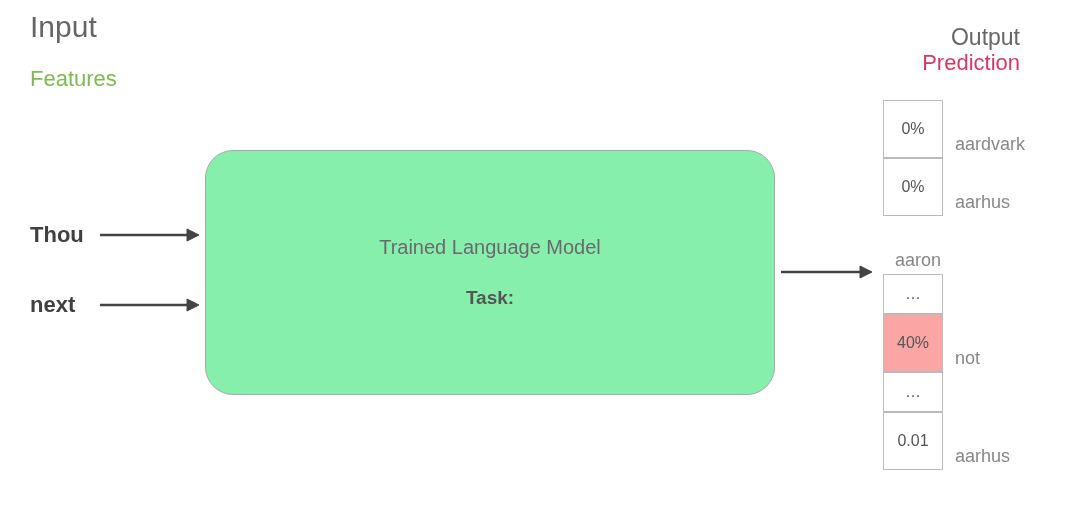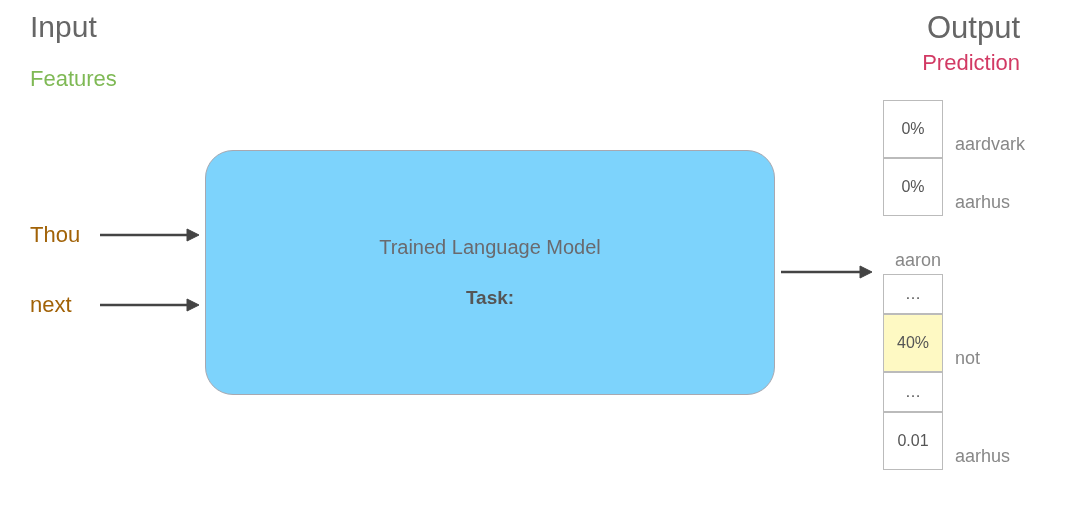--- a/index.html
+++ b/index.html
@@ -25,49 +25,49 @@
     left: 30px;
     top: 50px;
     font-size: 22px;
     color: #7fb955;
     font-weight: 400;
     margin-top: 16px;
   }
   .output-title {
     position: absolute;
     right: 60px;
-    top: 10px;
-    font-size: 31px;
+    top: 24px;
+    font-size: 23px;
     color: #666;
     font-weight: 300;
   }
   .prediction-label {
     position: absolute;
     right: 60px;
     top: 50px;
     font-size: 22px;
     color: #d23a64;
     font-weight: 400;
   }
   .input-word {
     position: absolute;
     left: 30px;
     font-size: 22px;
-    color: #a16207;
-    font-weight: 400;
+    color: #404040;
+    font-weight: 700;
   }
   .input-word-1 { top: 222px; }
   .input-word-2 { top: 292px; }
   .model-box {
     position: absolute;
     left: 205px;
     top: 150px;
     width: 570px;
     height: 245px;
-    background: #7dd3fc;
+    background: #86efac;
     border: 1px solid #a8a8b0;
     border-radius: 28px;
     text-align: center;
     display: flex;
     flex-direction: column;
     justify-content: center;
     align-items: center;
   }
   .model-title {
     font-size: 20px;
@@ -104,21 +104,21 @@
     align-items: center;
     justify-content: center;
     font-size: 16px;
     color: #555;
     background: #fff;
     margin-top: -1px;
   }
   .pred-cell.short { height: 40px; }
   .pred-row.short { height: 40px; }
   .pred-cell.highlight {
-    background: #fef9c3;
+    background: #fca5a5;
   }
   .pred-word {
     margin-left: 12px;
     font-size: 18px;
     color: #888;
     font-weight: 300;
     width: 90px;
     text-align: left;
     margin-top: 30px;
   }

